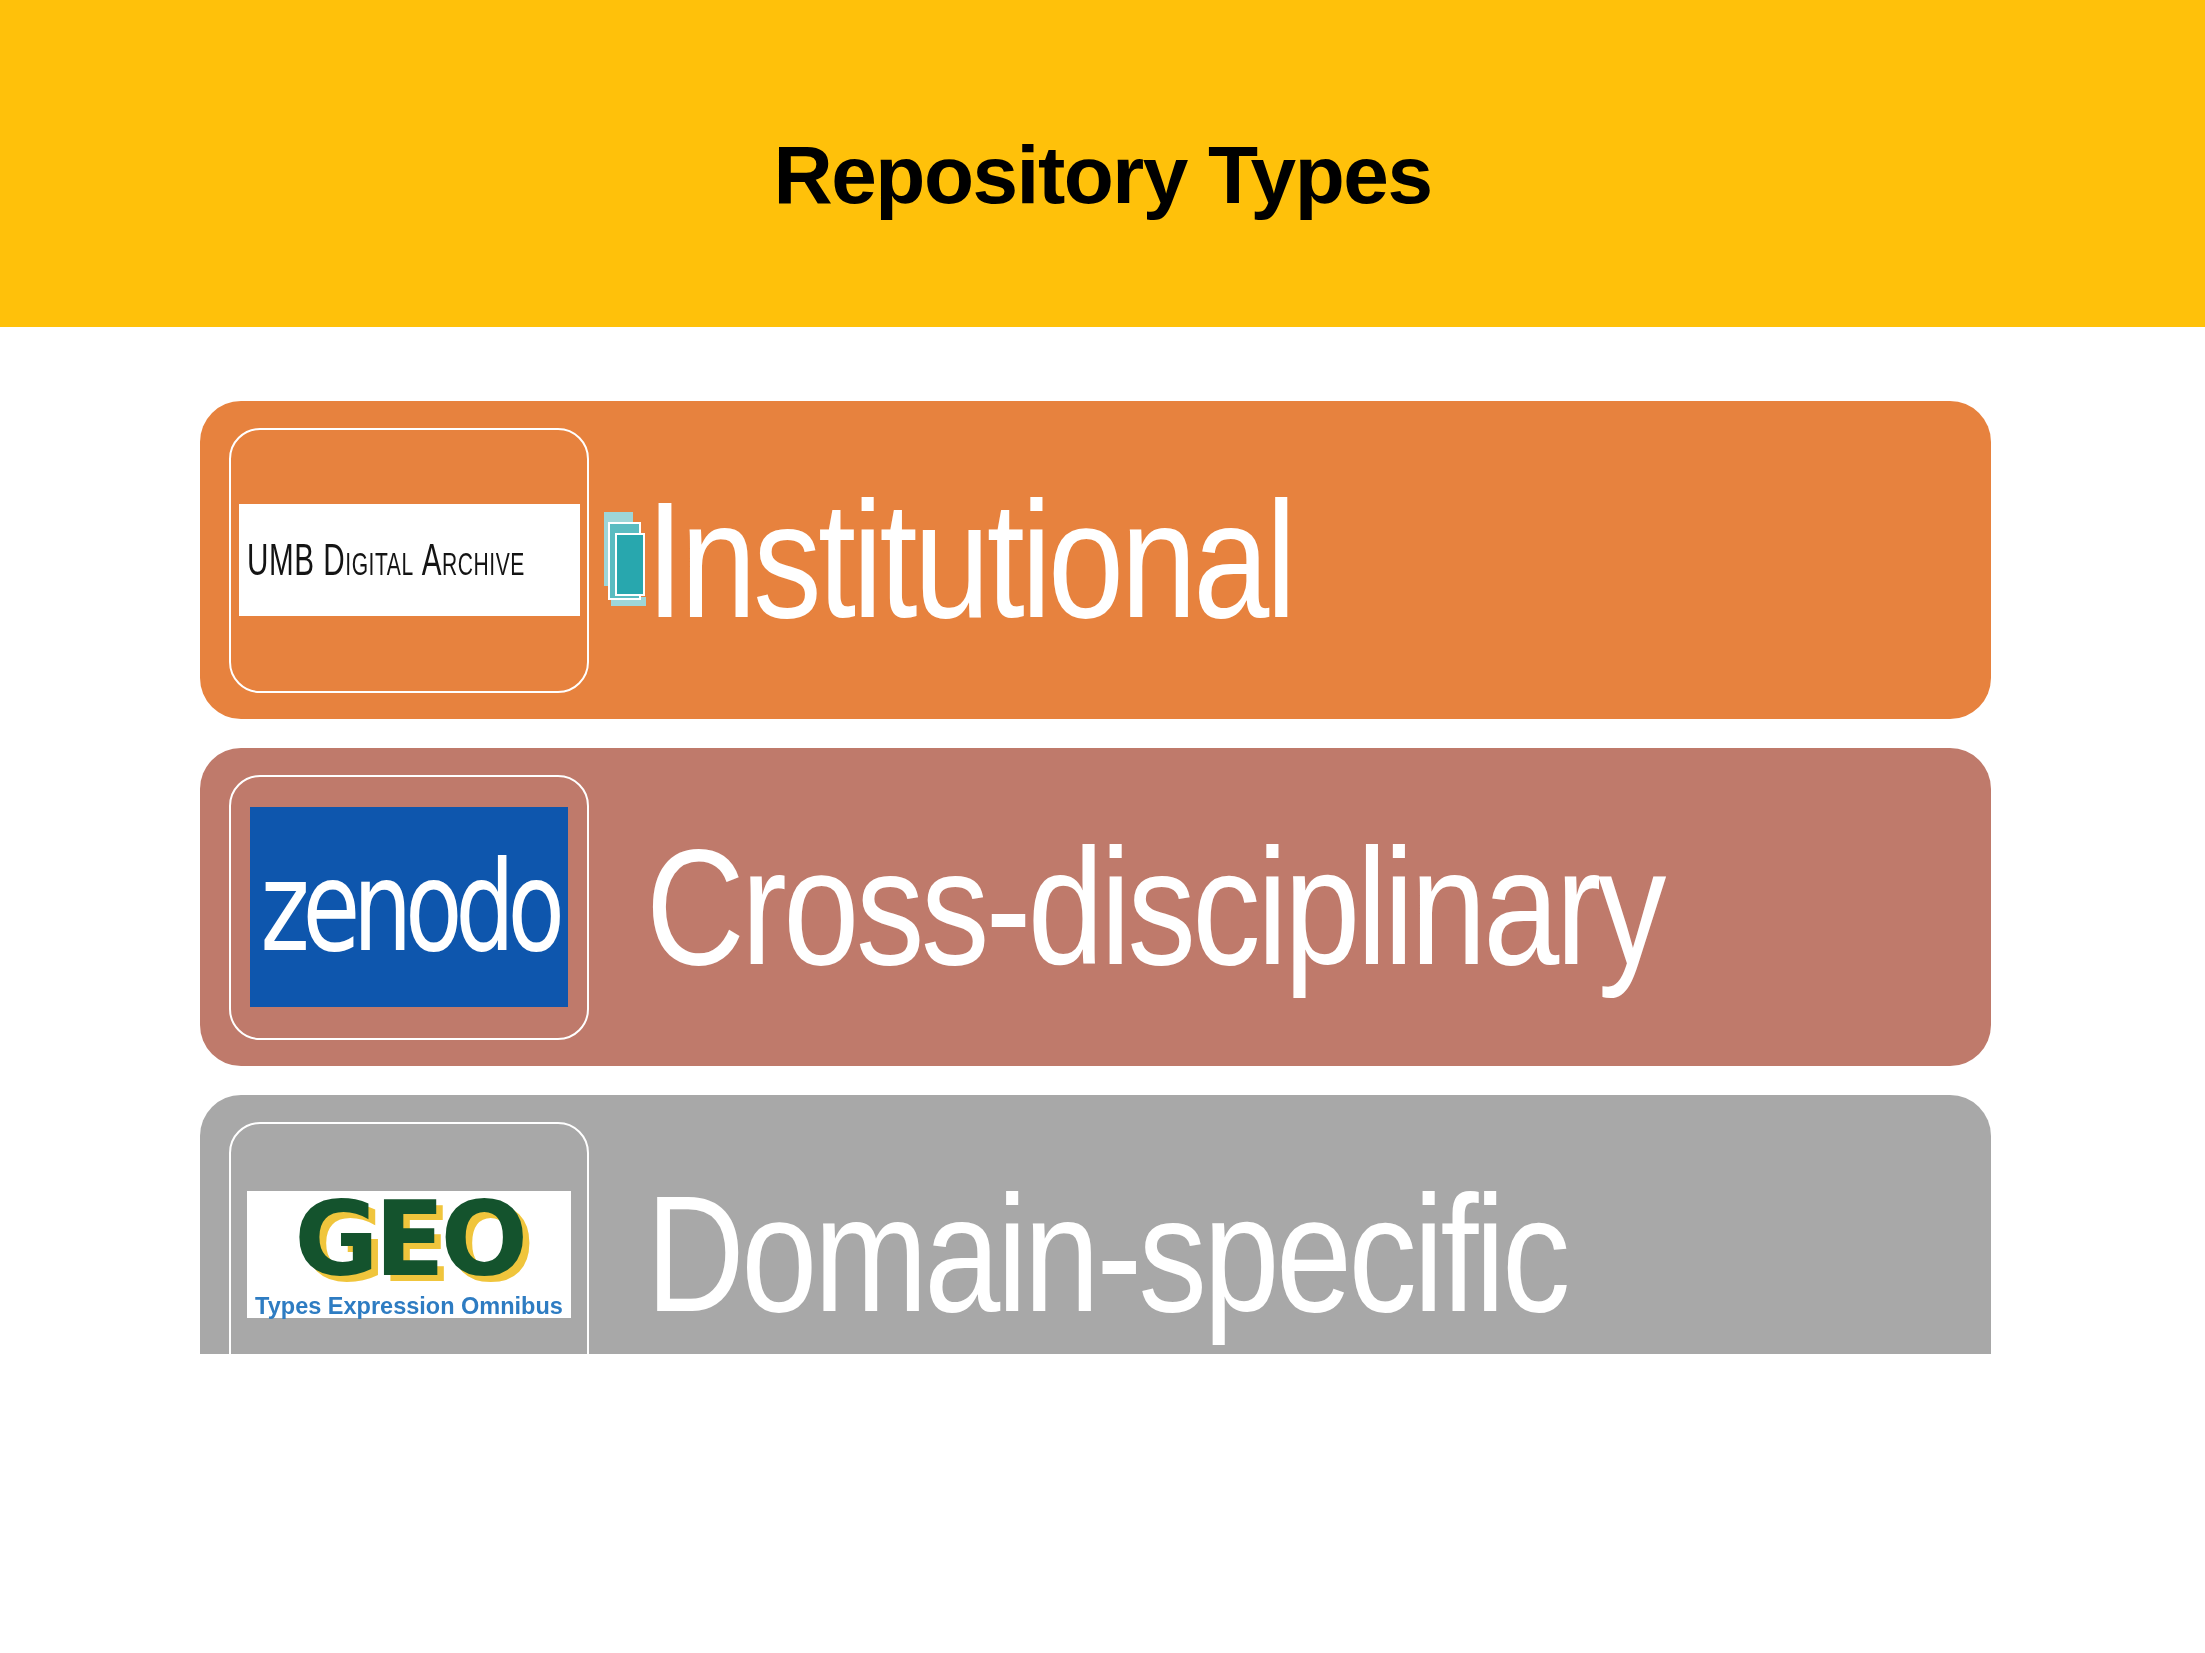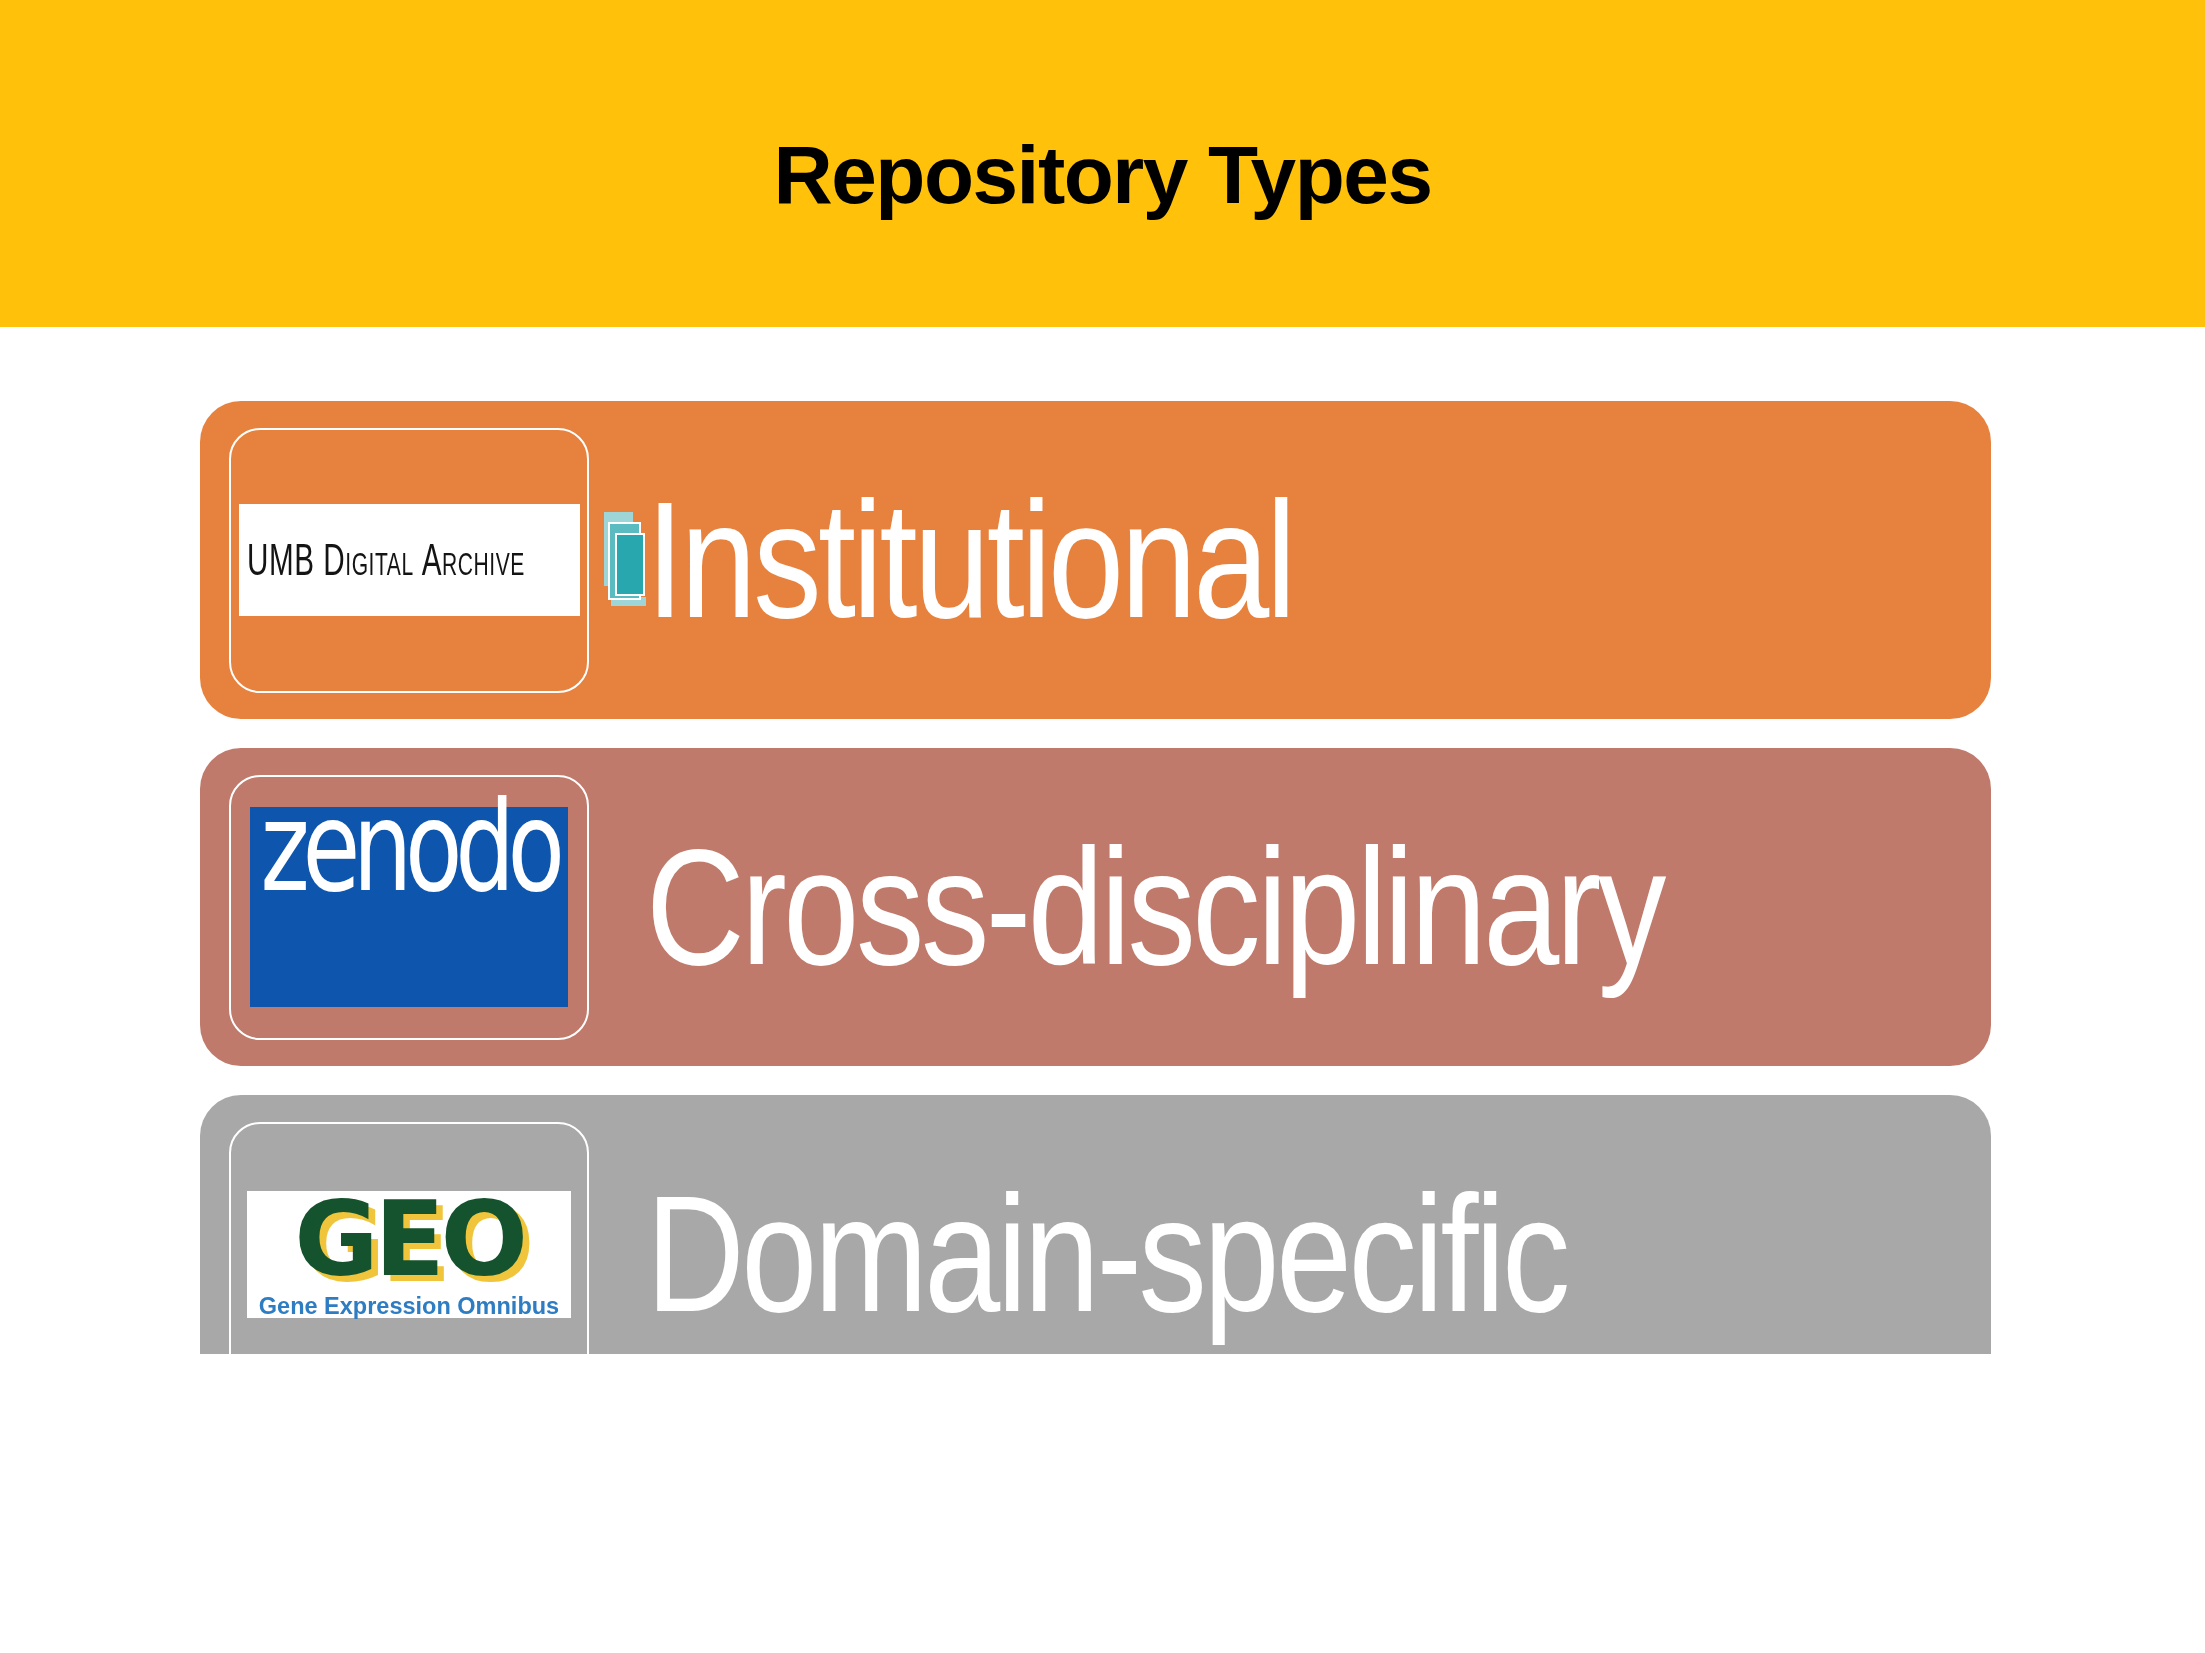--- a/index.html
+++ b/index.html
@@ -69,21 +69,21 @@
   .umb-gap   { display:inline-block; width:10.3px; }
   .umb-icon { position:relative; width:43px; height:96px; margin-left:auto; margin-right:7.4px; flex:none; }
   .umb-icon .r1 { position:absolute; left:0px;  top:0px;  width:29px; height:74px; background:#9ED6D8; }
   .umb-icon .r4 { position:absolute; left:7.4px; top:85px; width:35px; height:8.8px; background:#9ED6D8; }
   .umb-icon .r2 { position:absolute; left:4.4px;  top:9.6px; width:29px; height:74px; background:#5ABCC1; border:2.9px solid #ffffff; }
   .umb-icon .r3 { position:absolute; left:11px; top:21.3px; width:26.5px; height:59px;  background:#28A7AE; border:2.9px solid #ffffff; }
 
   
   .zenodo-logo {
     width:318px; height:200px; background:#0E56AD;
-    display:flex; justify-content:center;
+    display:flex; align-items:center; justify-content:center;
   }
   .zenodo-wordmark {
     font-family:"DejaVu Sans", sans-serif;
     font-size:94px; font-weight:500; letter-spacing:-7.4px;
     color:#ffffff;
     transform:scaleY(1.32); transform-origin:center;
   }
 
   
   .geo-logo {
@@ -138,20 +138,20 @@
         <div class="zenodo-wordmark">zenodo</div>
       </div>
     </div>
     <div class="bar-label">Cross-disciplinary</div>
   </div>
 
   <div class="repo-bar bar-domain">
     <div class="logo-frame">
       <div class="geo-logo">
         <div class="geo-acronym">GEO</div>
-        <div class="geo-subtitle">Gene Expression Omnibus</div>
+        <div class="geo-subtitle">Types Expression Omnibus</div>
       </div>
     </div>
     <div class="bar-label">Domain-specific</div>
   </div>
 
 </div>
 
 
 </body></html>

